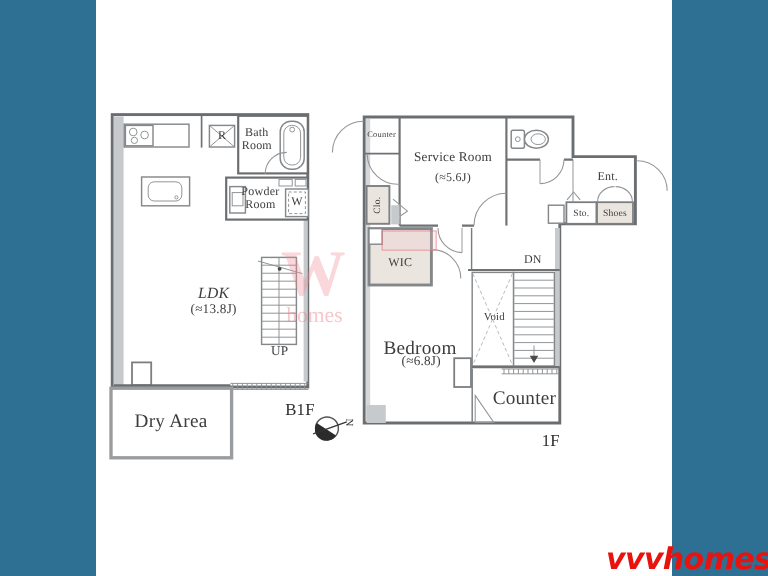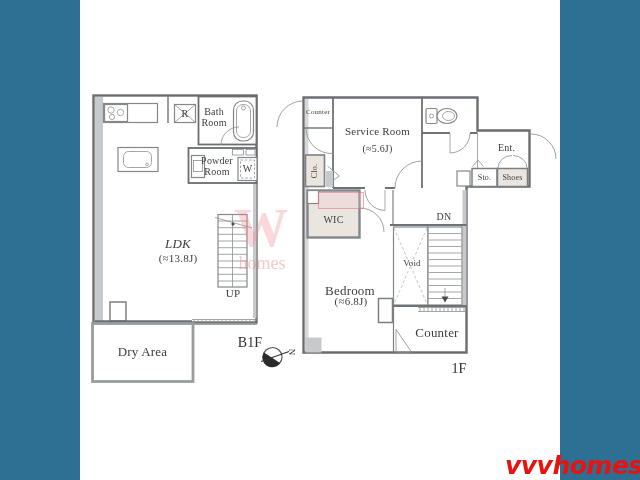--- a/index.html
+++ b/index.html
@@ -22,21 +22,21 @@
   .dash{fill:none;stroke:#8d9093;stroke-width:0.8;stroke-dasharray:2.5,1.8;}
   .dashx{fill:none;stroke:#b4b7ba;stroke-width:0.8;stroke-dasharray:3,2.2;}
   .wfill{fill:#c7cacd;stroke:none;}
   .dry{fill:#ffffff;stroke:#9a9da0;stroke-width:2.8;}
   .beige{fill:#eae5df;}
 
   
   .lbl{position:absolute;transform:translate(-50%,-50%);color:#3d3d3d;white-space:nowrap;
        text-align:center;line-height:1.05;letter-spacing:0.2px;}
   .s7{font-size:7px;} .s8{font-size:8px;} .s9{font-size:9px;} .s10{font-size:10px;}
-  .s11{font-size:11px;} .s12{font-size:13px;} .s13{font-size:13px;font-style:italic;} .s14{font-size:14px;color:#2f2f2f;}
+  .s11{font-size:11px;} .s12{font-size:16px;} .s13{font-size:13px;font-style:italic;} .s14{font-size:14px;color:#2f2f2f;}
   .rot270{transform:translate(-50%,-50%) rotate(-90deg);}
   .rot90{transform:translate(-50%,-50%) rotate(90deg);}
 
   .wm{position:absolute;transform:translate(-50%,-50%);color:rgba(236,130,140,0.40);
       font-family:"Liberation Serif","DejaVu Serif",serif;white-space:nowrap;}
   .wm-big{font-size:54px;font-weight:bold;color:rgba(238,140,150,0.35);}
   .wm-small{font-size:18px;color:rgba(236,120,132,0.42);}
   .wm-artifact{position:absolute;left:318px;top:192px;width:44px;height:15px;
       border:1px solid rgba(228,105,115,0.5);background:rgba(243,200,205,0.25);}
   .brand{position:absolute;left:505px;top:451px;font-family:"DejaVu Sans","Liberation Sans",sans-serif;

